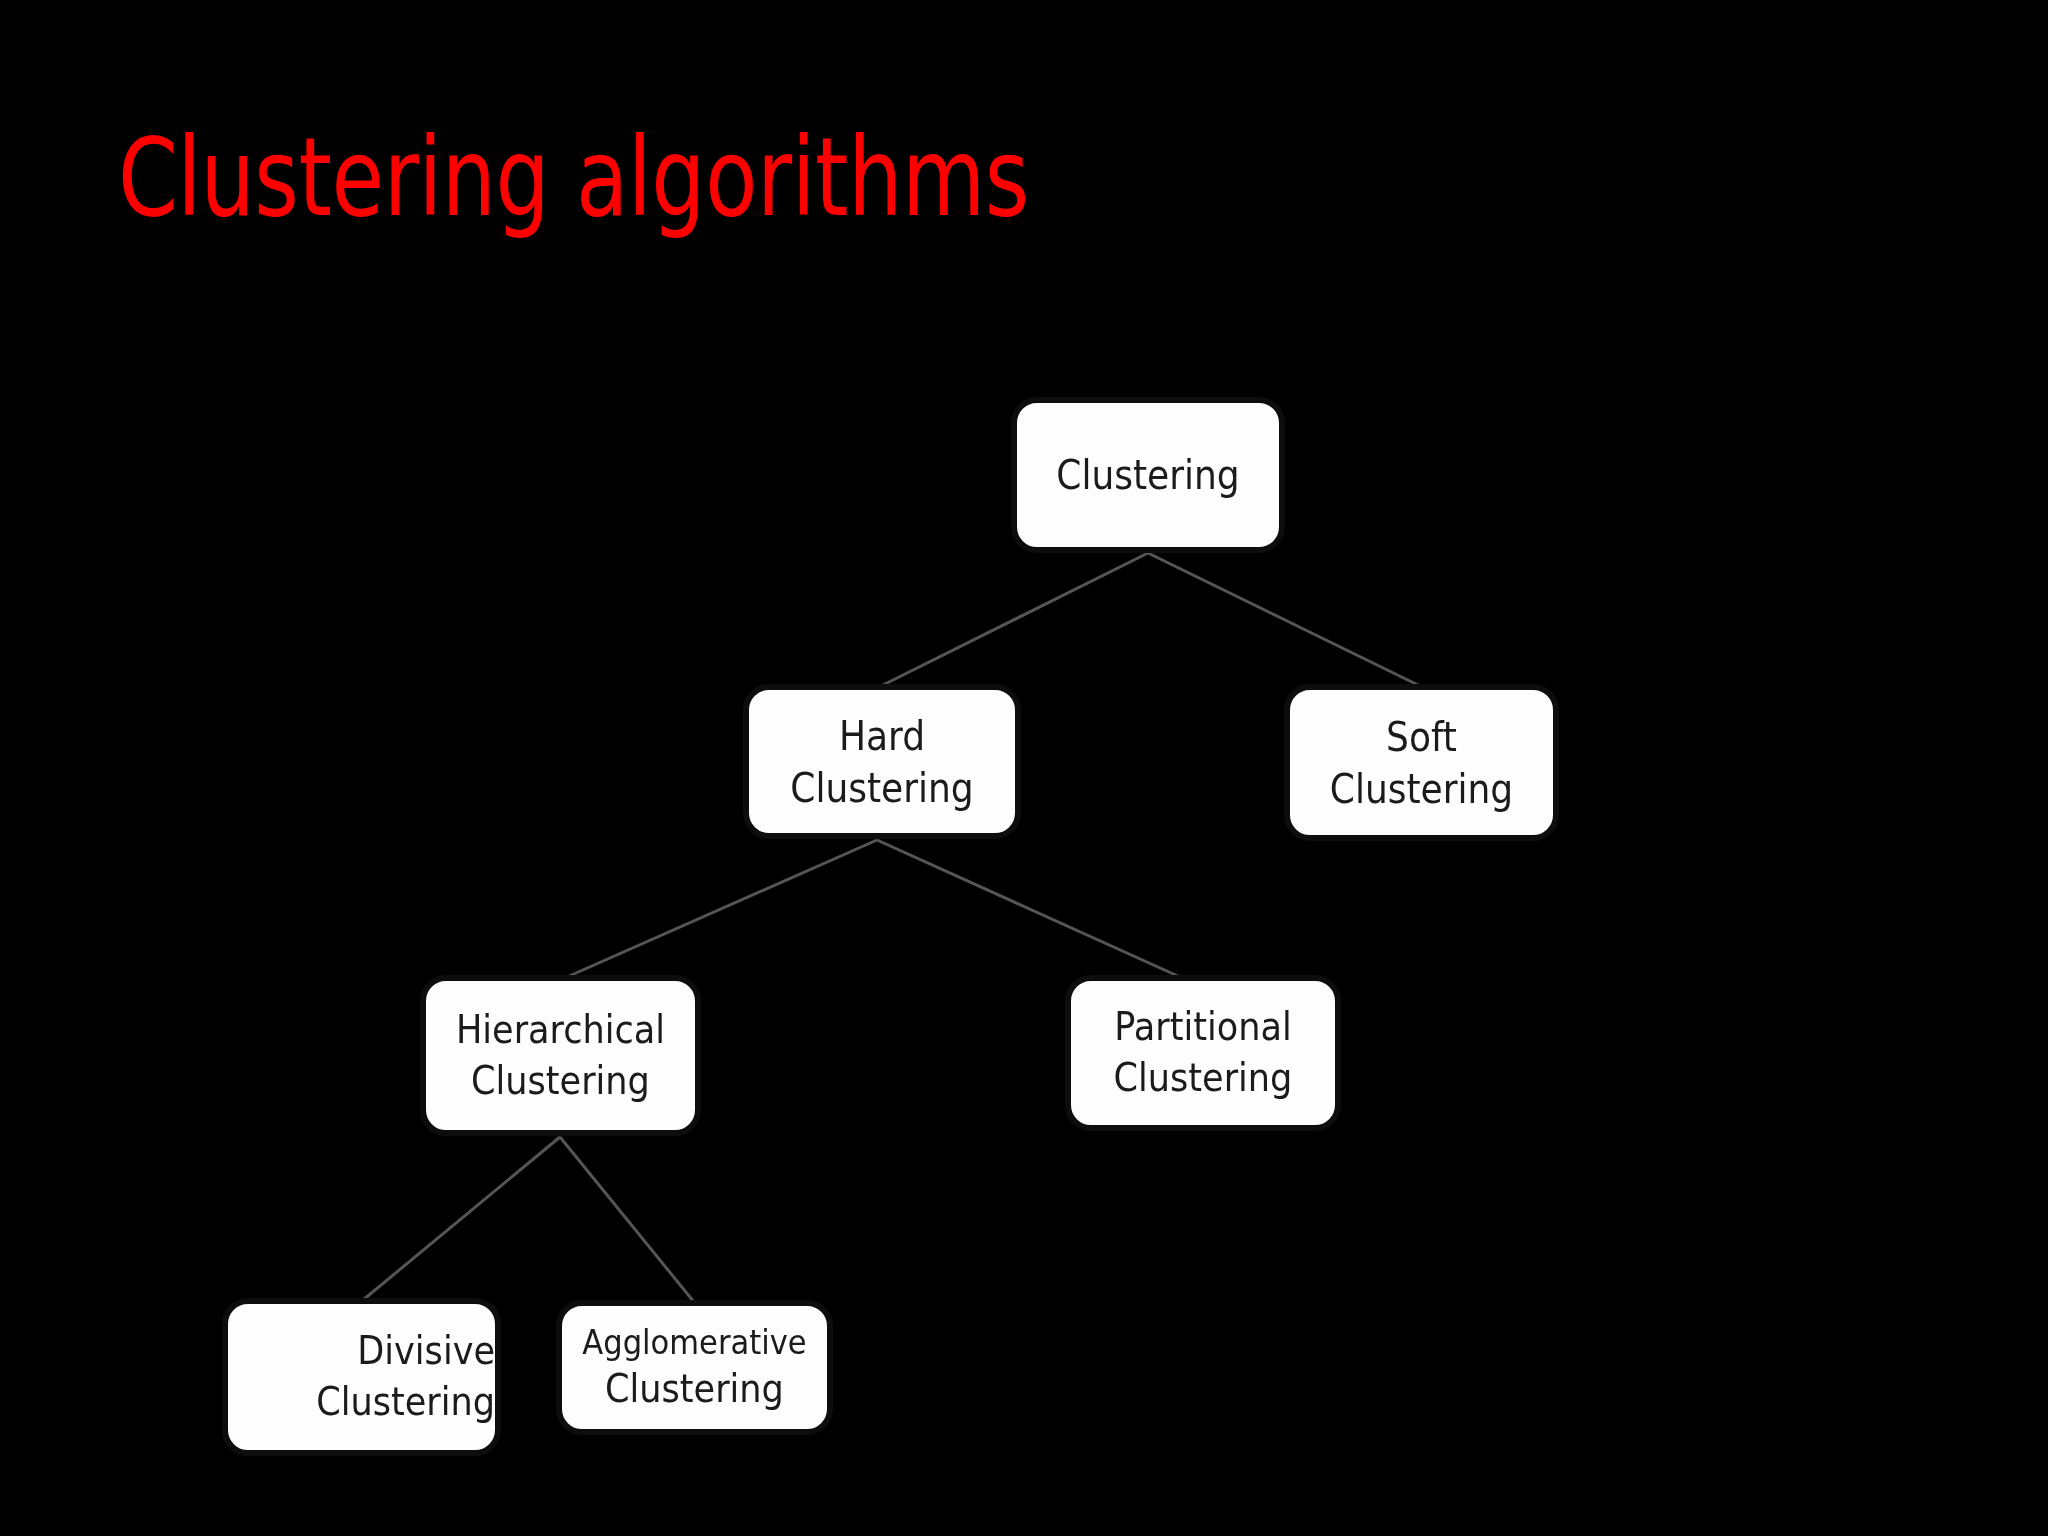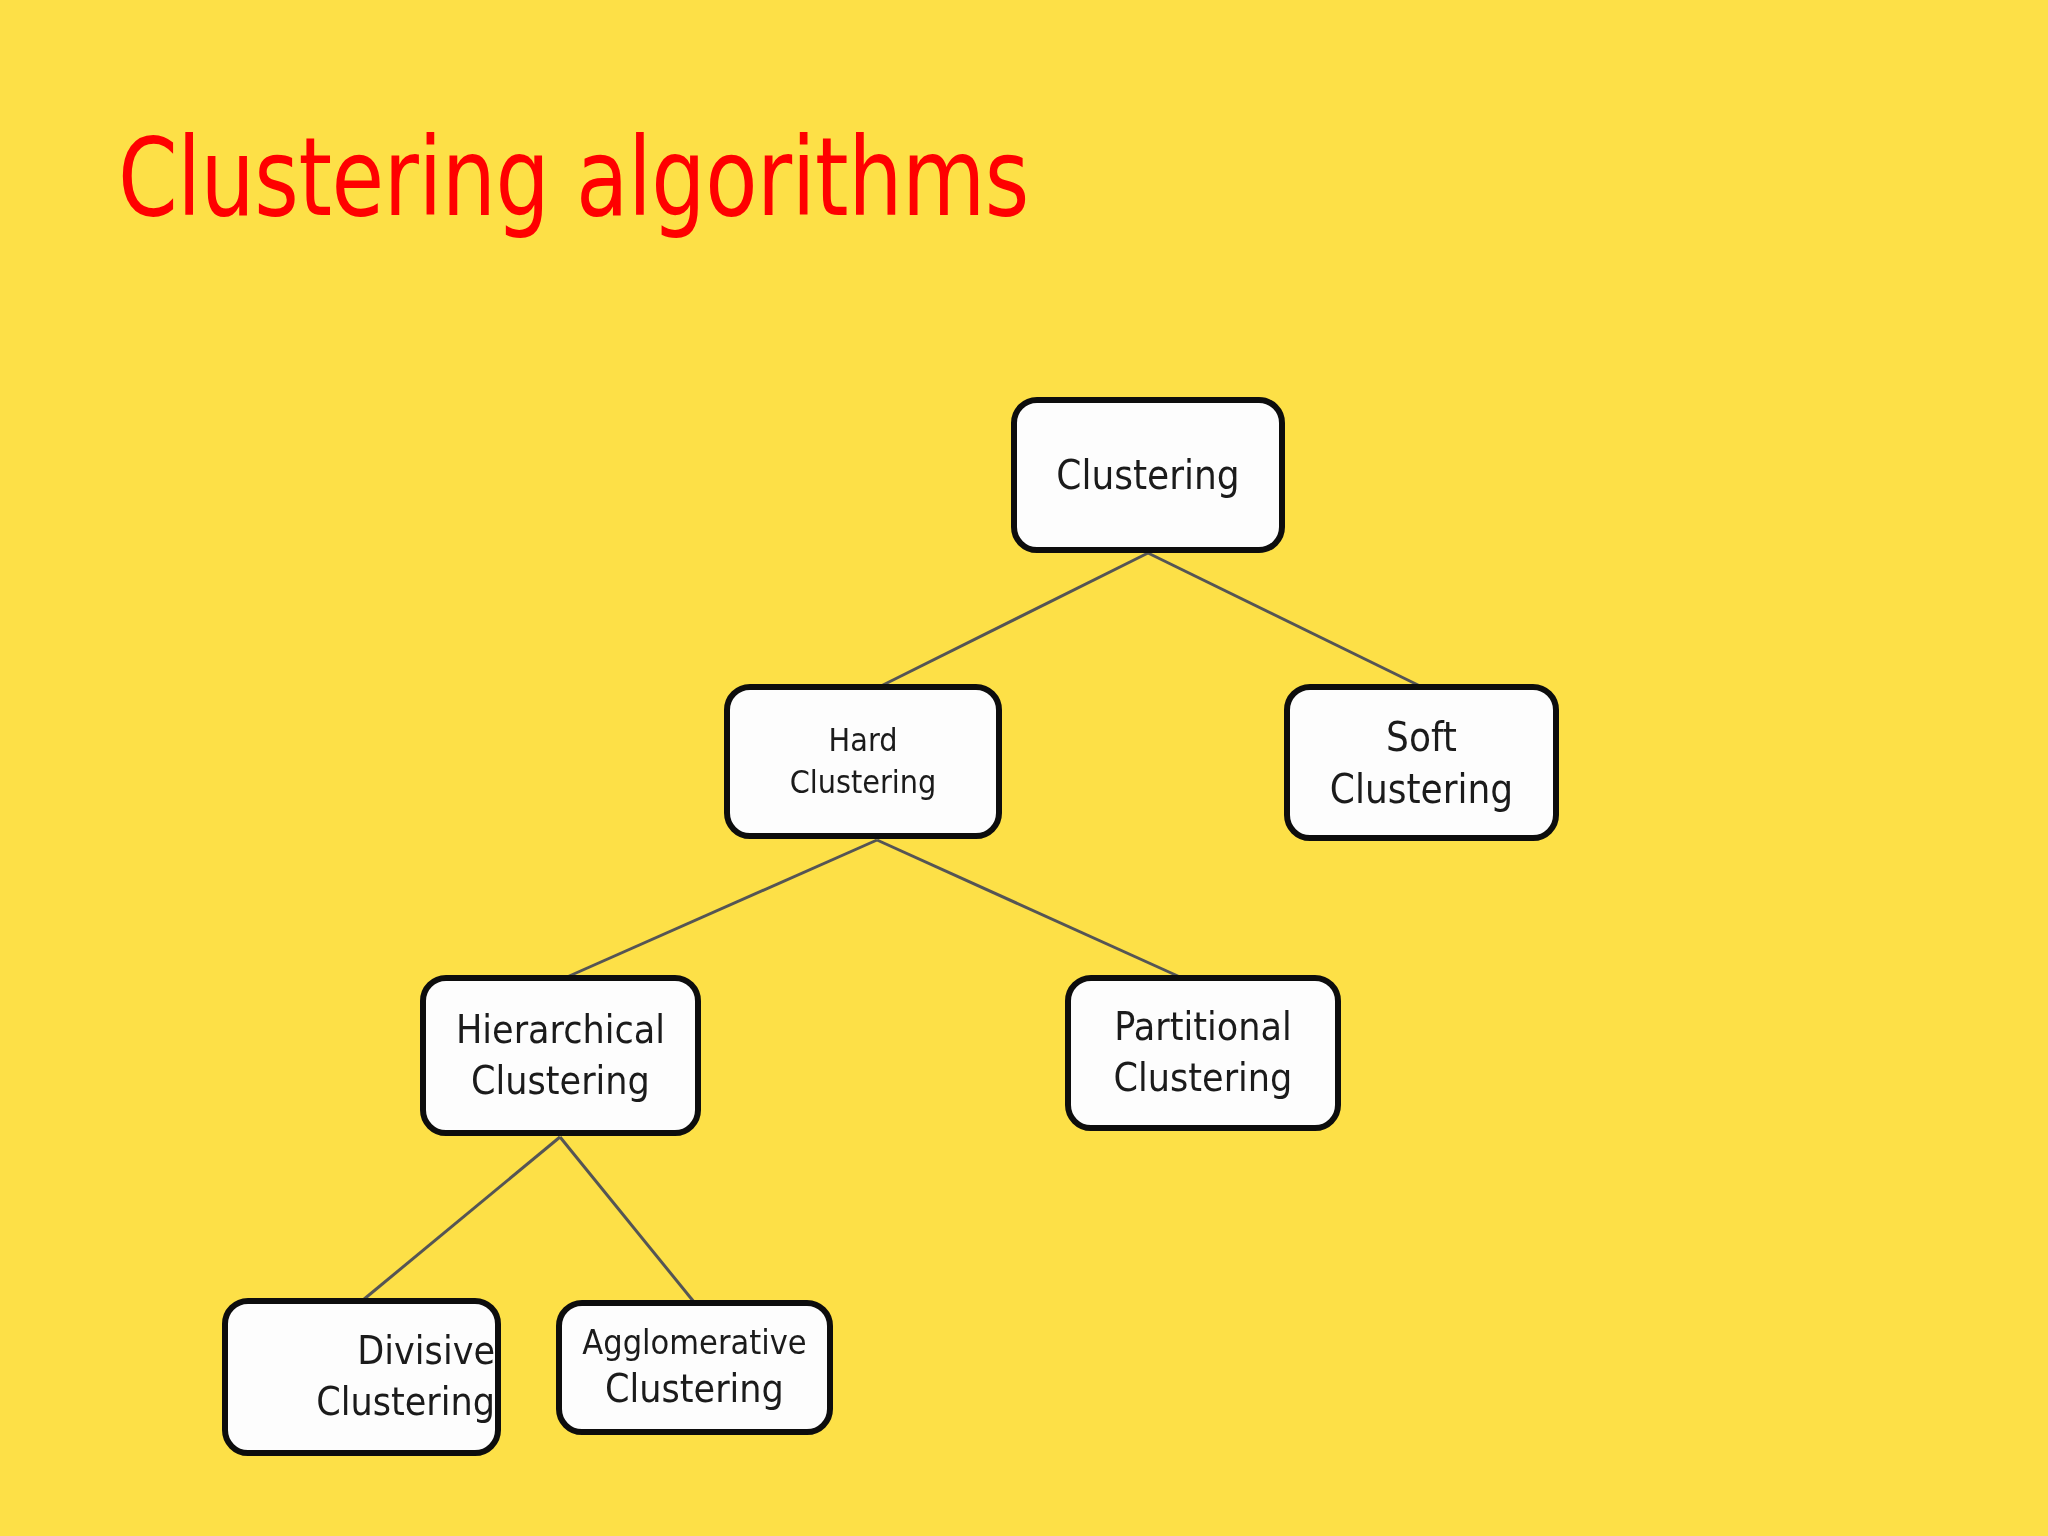--- a/index.html
+++ b/index.html
@@ -13,21 +13,21 @@
     position: relative;
     overflow: hidden;
     font-family: "Liberation Sans", sans-serif;
   }
 
   #slide {
     position: absolute;
     left: 0; top: 0;
     width: 2048px;
     height: 1536px;
-    background: #fde047;
+    background: #000000;
   }
 
   
   #slide-title {
     position: absolute;
     left: 118px;
     top: 120px;
     width: 1700px;
     color: #ff0000;
     font-family: "DejaVu Sans Condensed", "Liberation Sans Narrow", "Liberation Sans", sans-serif;
@@ -73,21 +73,21 @@
     z-index: 2;
     box-shadow: 0 0 0 0 transparent;
   }
   .node .line {
     display: block;
     white-space: nowrap;
   }
 
   
   #node-clustering     { left:1011px; top:397px;  width:274px; height:156px; font-size:40px; }
-  #node-hard           { left:724px;  top:684px;  width:278px; height:155px; font-size:32px; }
+  #node-hard           { left:743px;  top:684px;  width:278px; height:155px; font-size:40px; }
   #node-soft           { left:1284px; top:684px;  width:275px; height:157px; font-size:40px; }
   #node-hierarchical   { left:420px;  top:975px;  width:281px; height:161px; font-size:39px; }
   #node-partitional    { left:1065px; top:975px;  width:276px; height:156px; font-size:39px; }
   #node-divisive       { left:222px;  top:1298px; width:279px; height:158px; font-size:39px;align-items:flex-end; }
   #node-agglomerative  { left:556px;  top:1300px; width:277px; height:135px; font-size:34px; }
   #node-agglomerative .line.second { font-size:39px; }
 </style>
 </head>
 <body>
 

